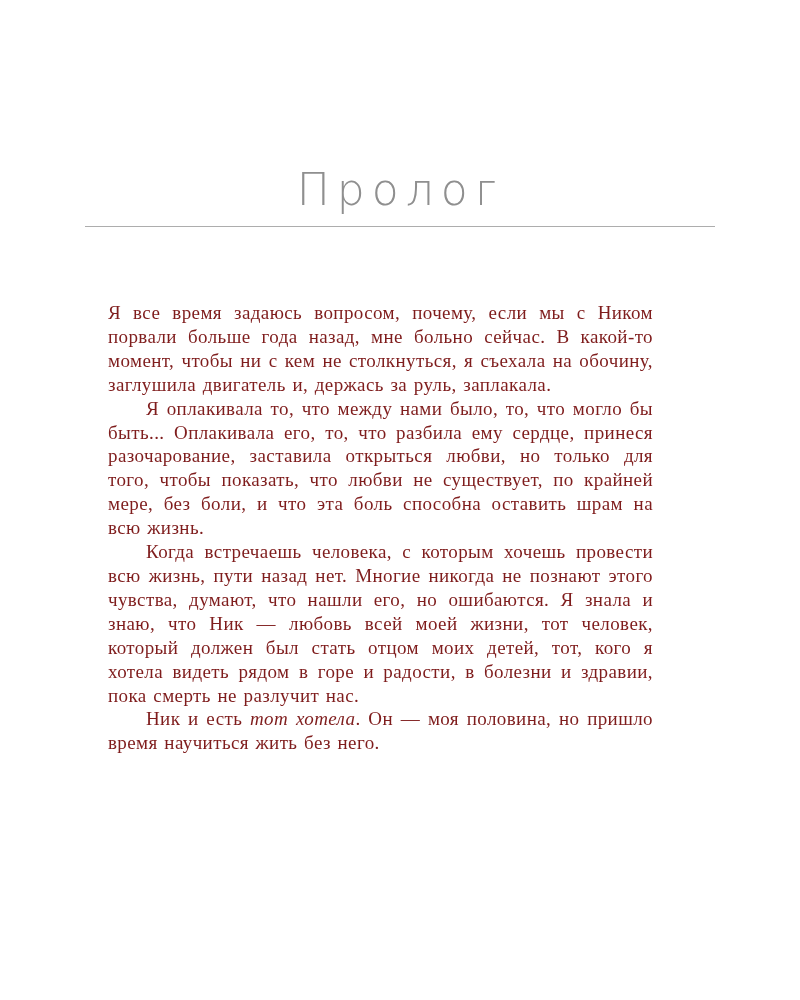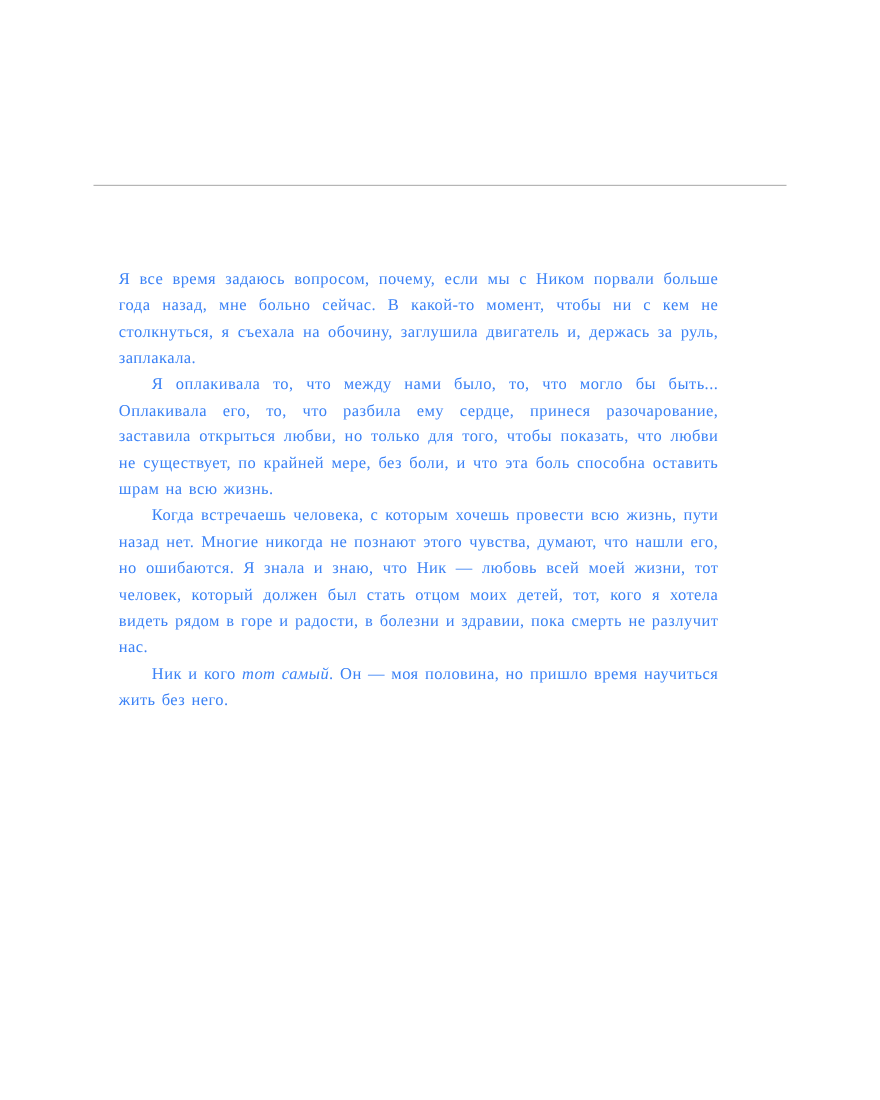--- a/index.html
+++ b/index.html
@@ -34,47 +34,48 @@
     border: none;
     border-top: 1px solid #adadad;
     margin: 0;
     width: 630px;
   }
   .body-text {
     width: 545px;
     margin-left: 108px;
     margin-top: 74px;
     font-family: "Liberation Serif", "DejaVu Serif", serif;
-    font-size: 15px;
+    font-size: 19px;
     line-height: 23.9px;
     letter-spacing: 0.4px;
     word-spacing: 1.5px;
-    color: #3b82f6;
+    color: #7f1d1d;
     text-align: justify;
   }
   .para {
     margin: 0;
     text-indent: 2em;
   }
   .para.no-indent {
     text-indent: 0;
   }
   .para em {
     font-style: italic;
   }
 </style>
 </head>
 <body>
 
 <div class="page">
 
   <header class="prologue-header">
+    <h1 class="prologue-title">Пролог</h1>
     <hr class="title-rule">
   </header>
 
   <main class="body-text">
     <p class="para no-indent">Я все время задаюсь вопросом, почему, если мы с Ником порвали больше года назад, мне больно сейчас. В какой-то момент, чтобы ни с кем не столкнуться, я съехала на обочину, заглушила двигатель и, держась за руль, заплакала.</p>
     <p class="para">Я оплакивала то, что между нами было, то, что могло бы быть... Оплакивала его, то, что разбила ему сердце, принеся разочарование, заставила открыться любви, но только для того, чтобы показать, что любви не существует, по крайней мере, без боли, и что эта боль способна оставить шрам на всю жизнь.</p>
     <p class="para">Когда встречаешь человека, с которым хочешь провести всю жизнь, пути назад нет. Многие никогда не познают этого чувства, думают, что нашли его, но ошибаются. Я знала и знаю, что Ник — любовь всей моей жизни, тот человек, который должен был стать отцом моих детей, тот, кого я хотела видеть рядом в горе и радости, в болезни и здравии, пока смерть не разлучит нас.</p>
-    <p class="para"><span>Ник и кого </span><em>тот самый</em><span>. Он — моя половина, но пришло время научиться жить без него.</span></p>
+    <p class="para"><span>Ник и есть </span><em>тот хотела</em><span>. Он — моя половина, но пришло время научиться жить без него.</span></p>
   </main>
 
 </div>
 
 </body></html>

